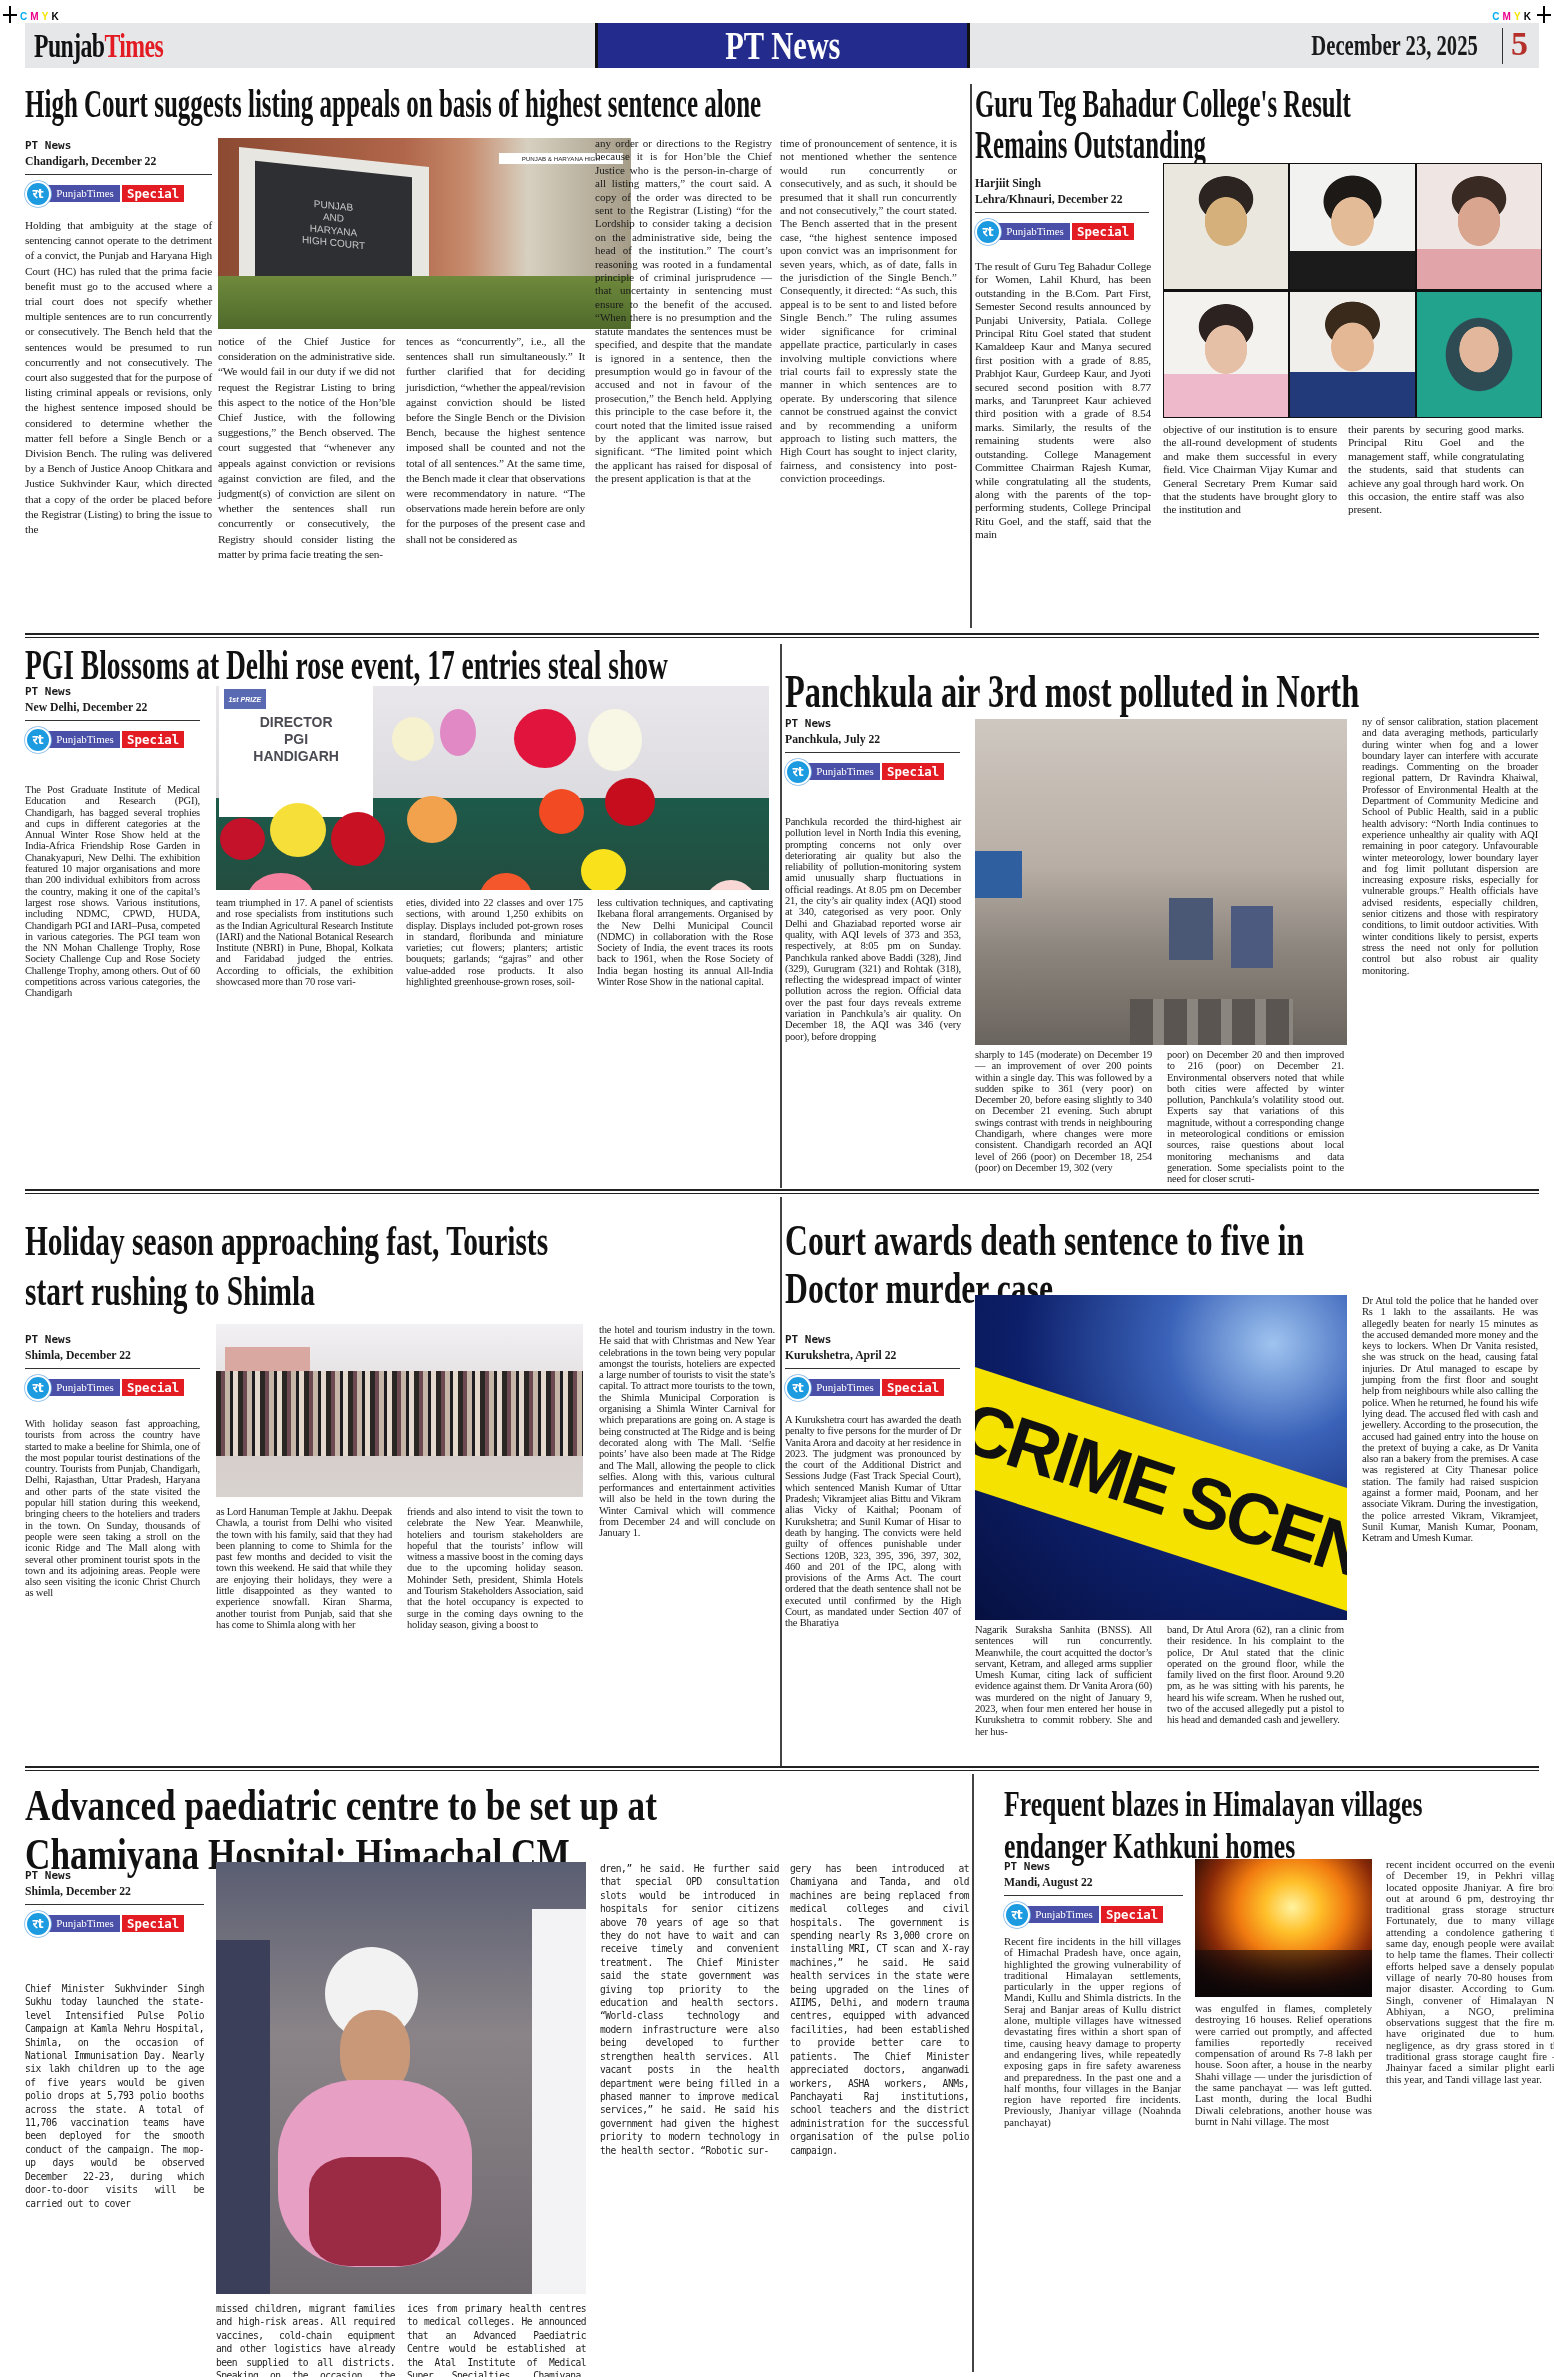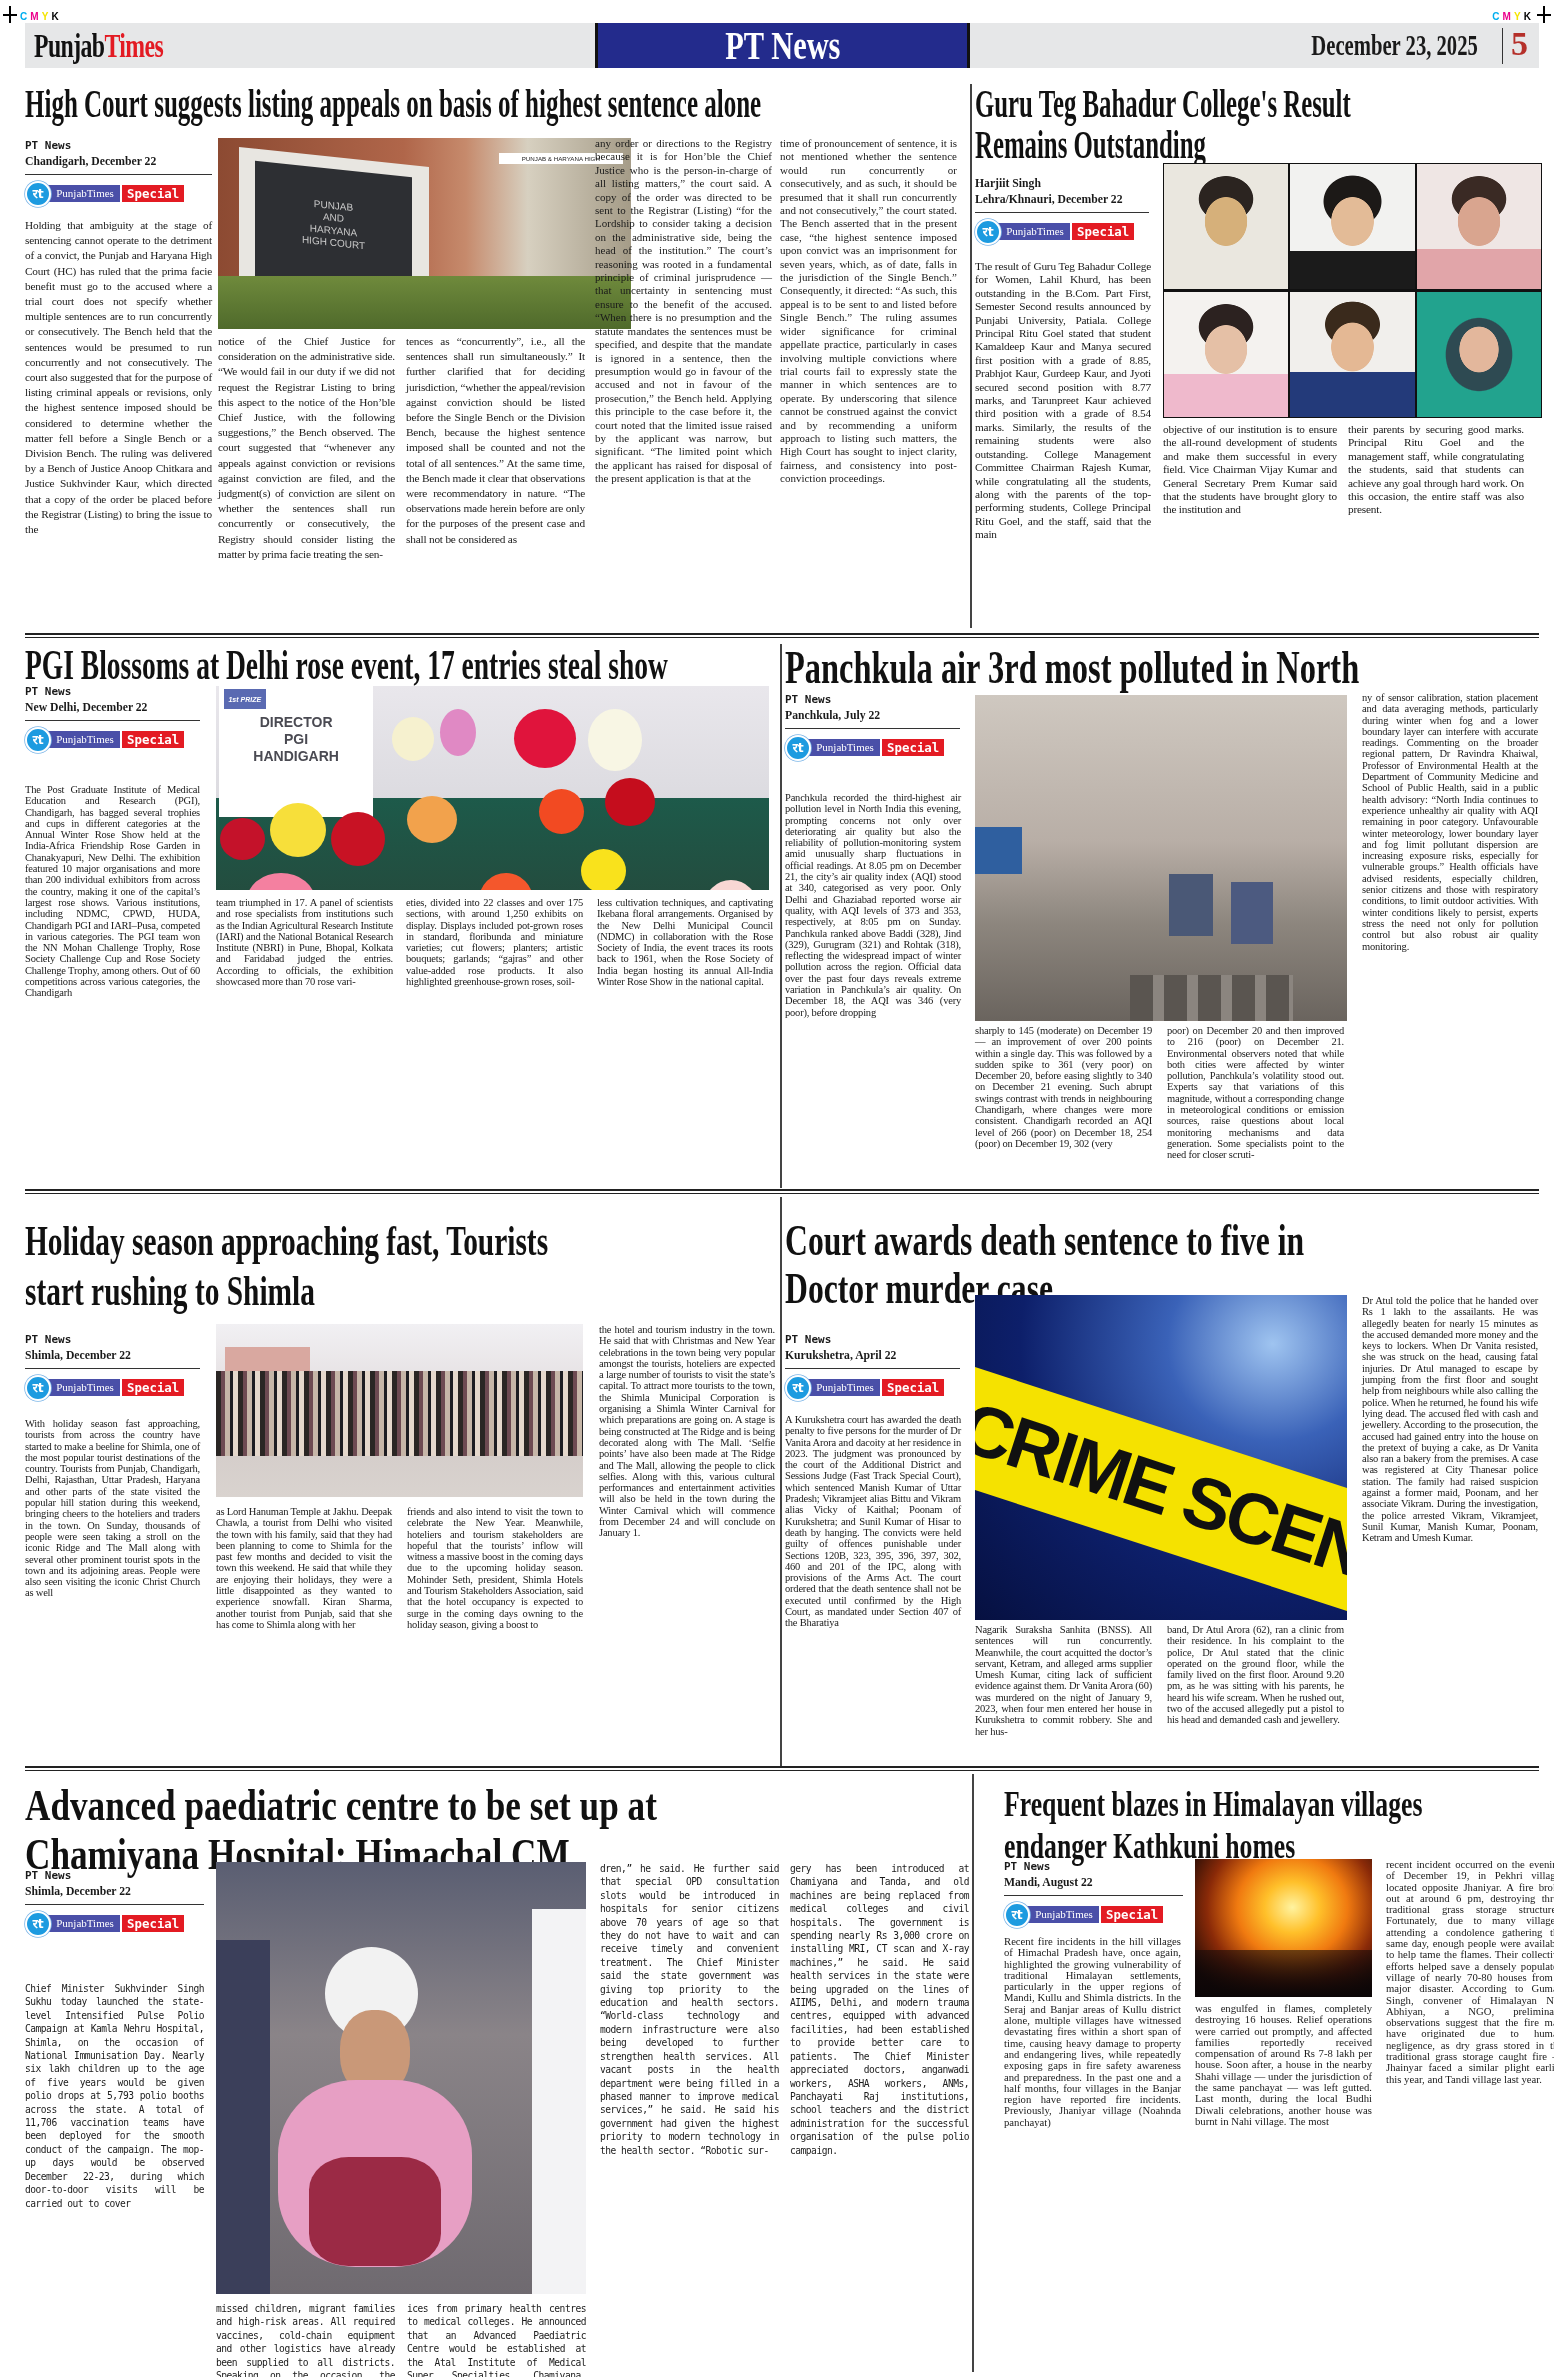--- a/index.html
+++ b/index.html
@@ -161,21 +161,21 @@
     <div style="position:absolute; left:263px; top:187px; width:54px; height:54px; border-radius:50%; background:#f4572c;"></div>
     <div style="position:absolute; left:488px; top:194px; width:54px; height:54px; border-radius:50%; background:#f8d7d4;"></div>
   </div>
   <div class="col cond" style="left:191px; top:253px; width:177px; line-height:11.3px; font-size:10.5px;">team triumphed in 17. A panel of scientists and rose specialists from institutions such as the Indian Agricultural Research Institute (IARI) and the National Botanical Research Institute (NBRI) in Pune, Bhopal, Kolkata and Faridabad judged the entries. According to officials, the exhibition showcased more than 70 rose vari-</div>
   <div class="col cond" style="left:381px; top:253px; width:177px; line-height:11.3px; font-size:10.5px;">eties, divided into 22 classes and over 175 sections, with around 1,250 exhibits on display. Displays included pot-grown roses in standard, floribunda and miniature varieties; cut flowers; planters; artistic bouquets; garlands; “gajras” and other value-added rose products. It also highlighted greenhouse-grown roses, soil-</div>
   <div class="col cond" style="left:572px; top:253px; width:176px; line-height:11.3px; font-size:10.5px;">less cultivation techniques, and captivating Ikebana floral arrangements. Organised by the New Delhi Municipal Council (NDMC) in collaboration with the Rose Society of India, the event traces its roots back to 1961, when the Rose Society of India began hosting its annual All-India Winter Rose Show in the national capital.</div>
 </div>
 
 <div class="vr" style="left:780px; top:644px; height:544px;"></div>
 
-<div class="article" style="left:785px; top:644px; width:751px; height:542px;">
+<div class="article" style="left:785px; top:668px; width:751px; height:542px;">
   <div class="headline" style="font-size:47px; transform:scaleX(0.69);">Panchkula air 3rd most polluted in North</div>
   <div style="position:absolute; left:0; top:48px; width:175px;">
     <div class="byline">
       <span class="src">PT News</span>
       <span>Panchkula, July 22</span>
     </div>
     <div class="by-rule"></div>
     <div class="badge">
       <span class="badge-logo">रt</span>
       <span class="badge-name">PunjabTimes</span>

